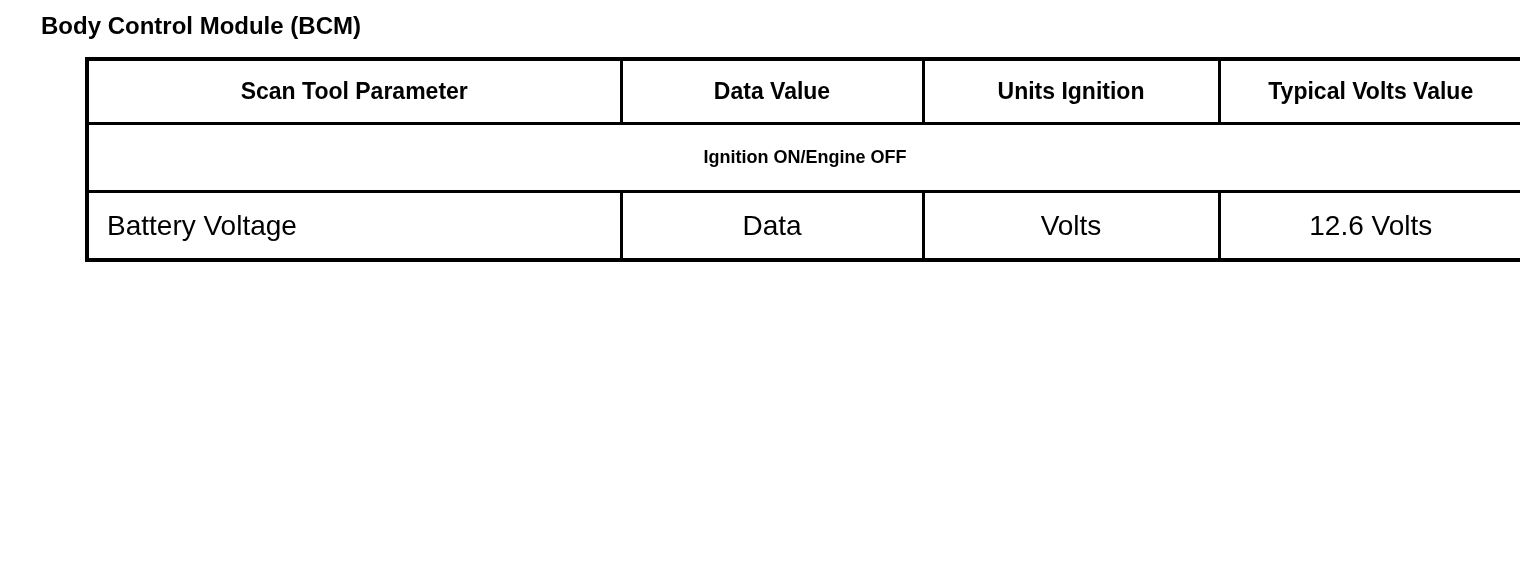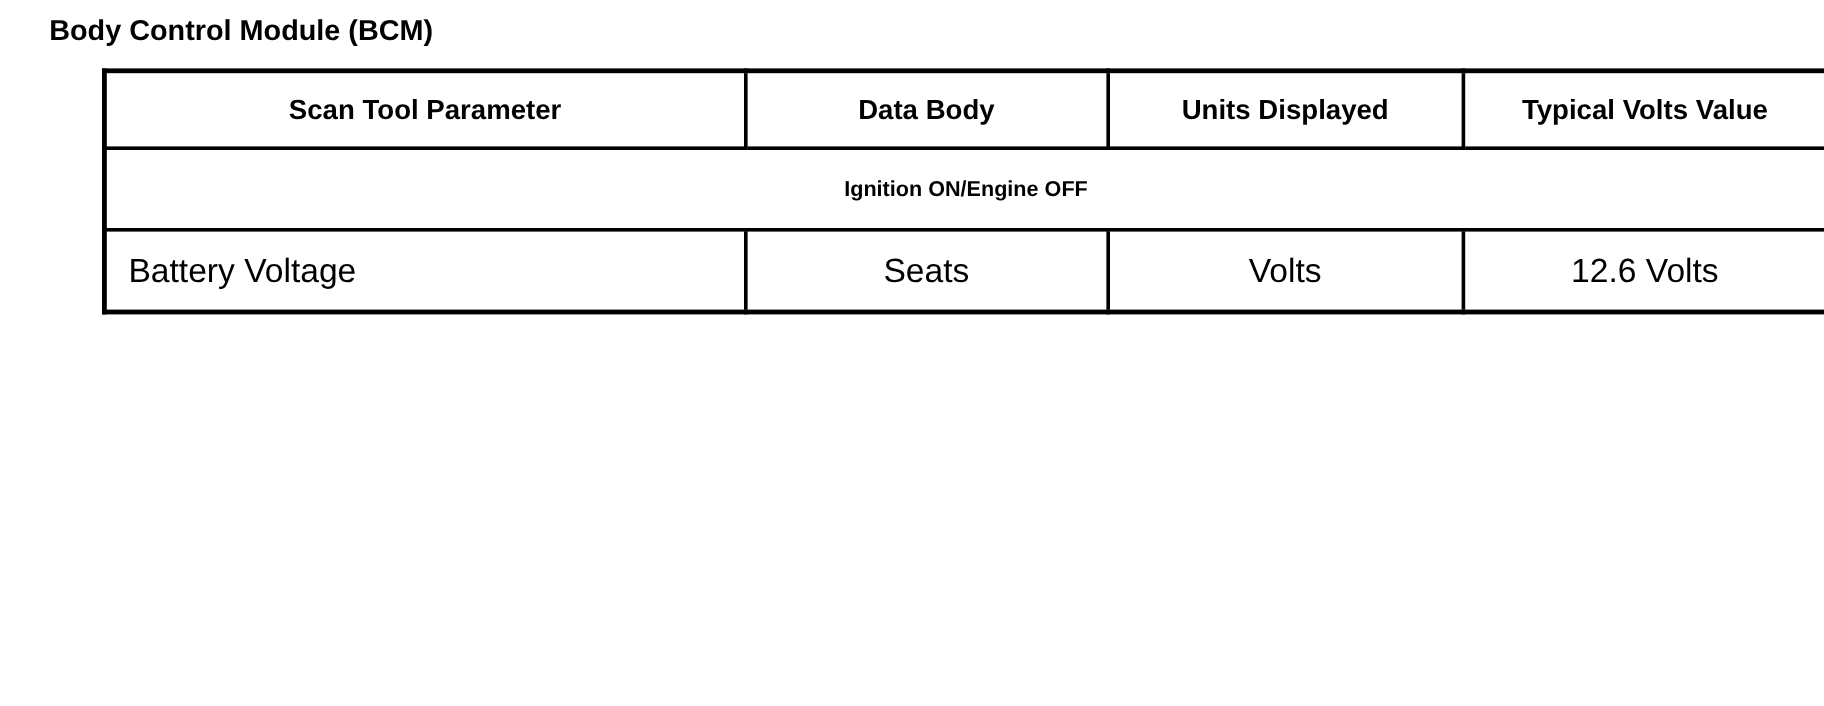--- a/index.html
+++ b/index.html
@@ -80,33 +80,33 @@
   <table class="bcm-table">
     <colgroup>
       <col style="width:534px">
       <col style="width:302px">
       <col style="width:296px">
       <col style="width:304px">
     </colgroup>
     <thead>
       <tr class="r-head">
         <th>Scan Tool Parameter</th>
-        <th>Data Body</th>
-        <th>Units Displayed</th>
+        <th>Data Value</th>
+        <th>Units Ignition</th>
         <th>Typical Volts Value</th>
       </tr>
     </thead>
     <tbody>
       <tr class="r-section">
         <td colspan="4">Ignition ON/Engine OFF</td>
       </tr>
 
       <tr class="r-data r-battery">
         <td class="c-param">Battery Voltage</td>
-        <td>Seats</td>
+        <td>Data</td>
         <td>Volts</td>
         <td>12.6 Volts</td>
       </tr>
 
 
     </tbody>
   </table>
 
 </div>
 

